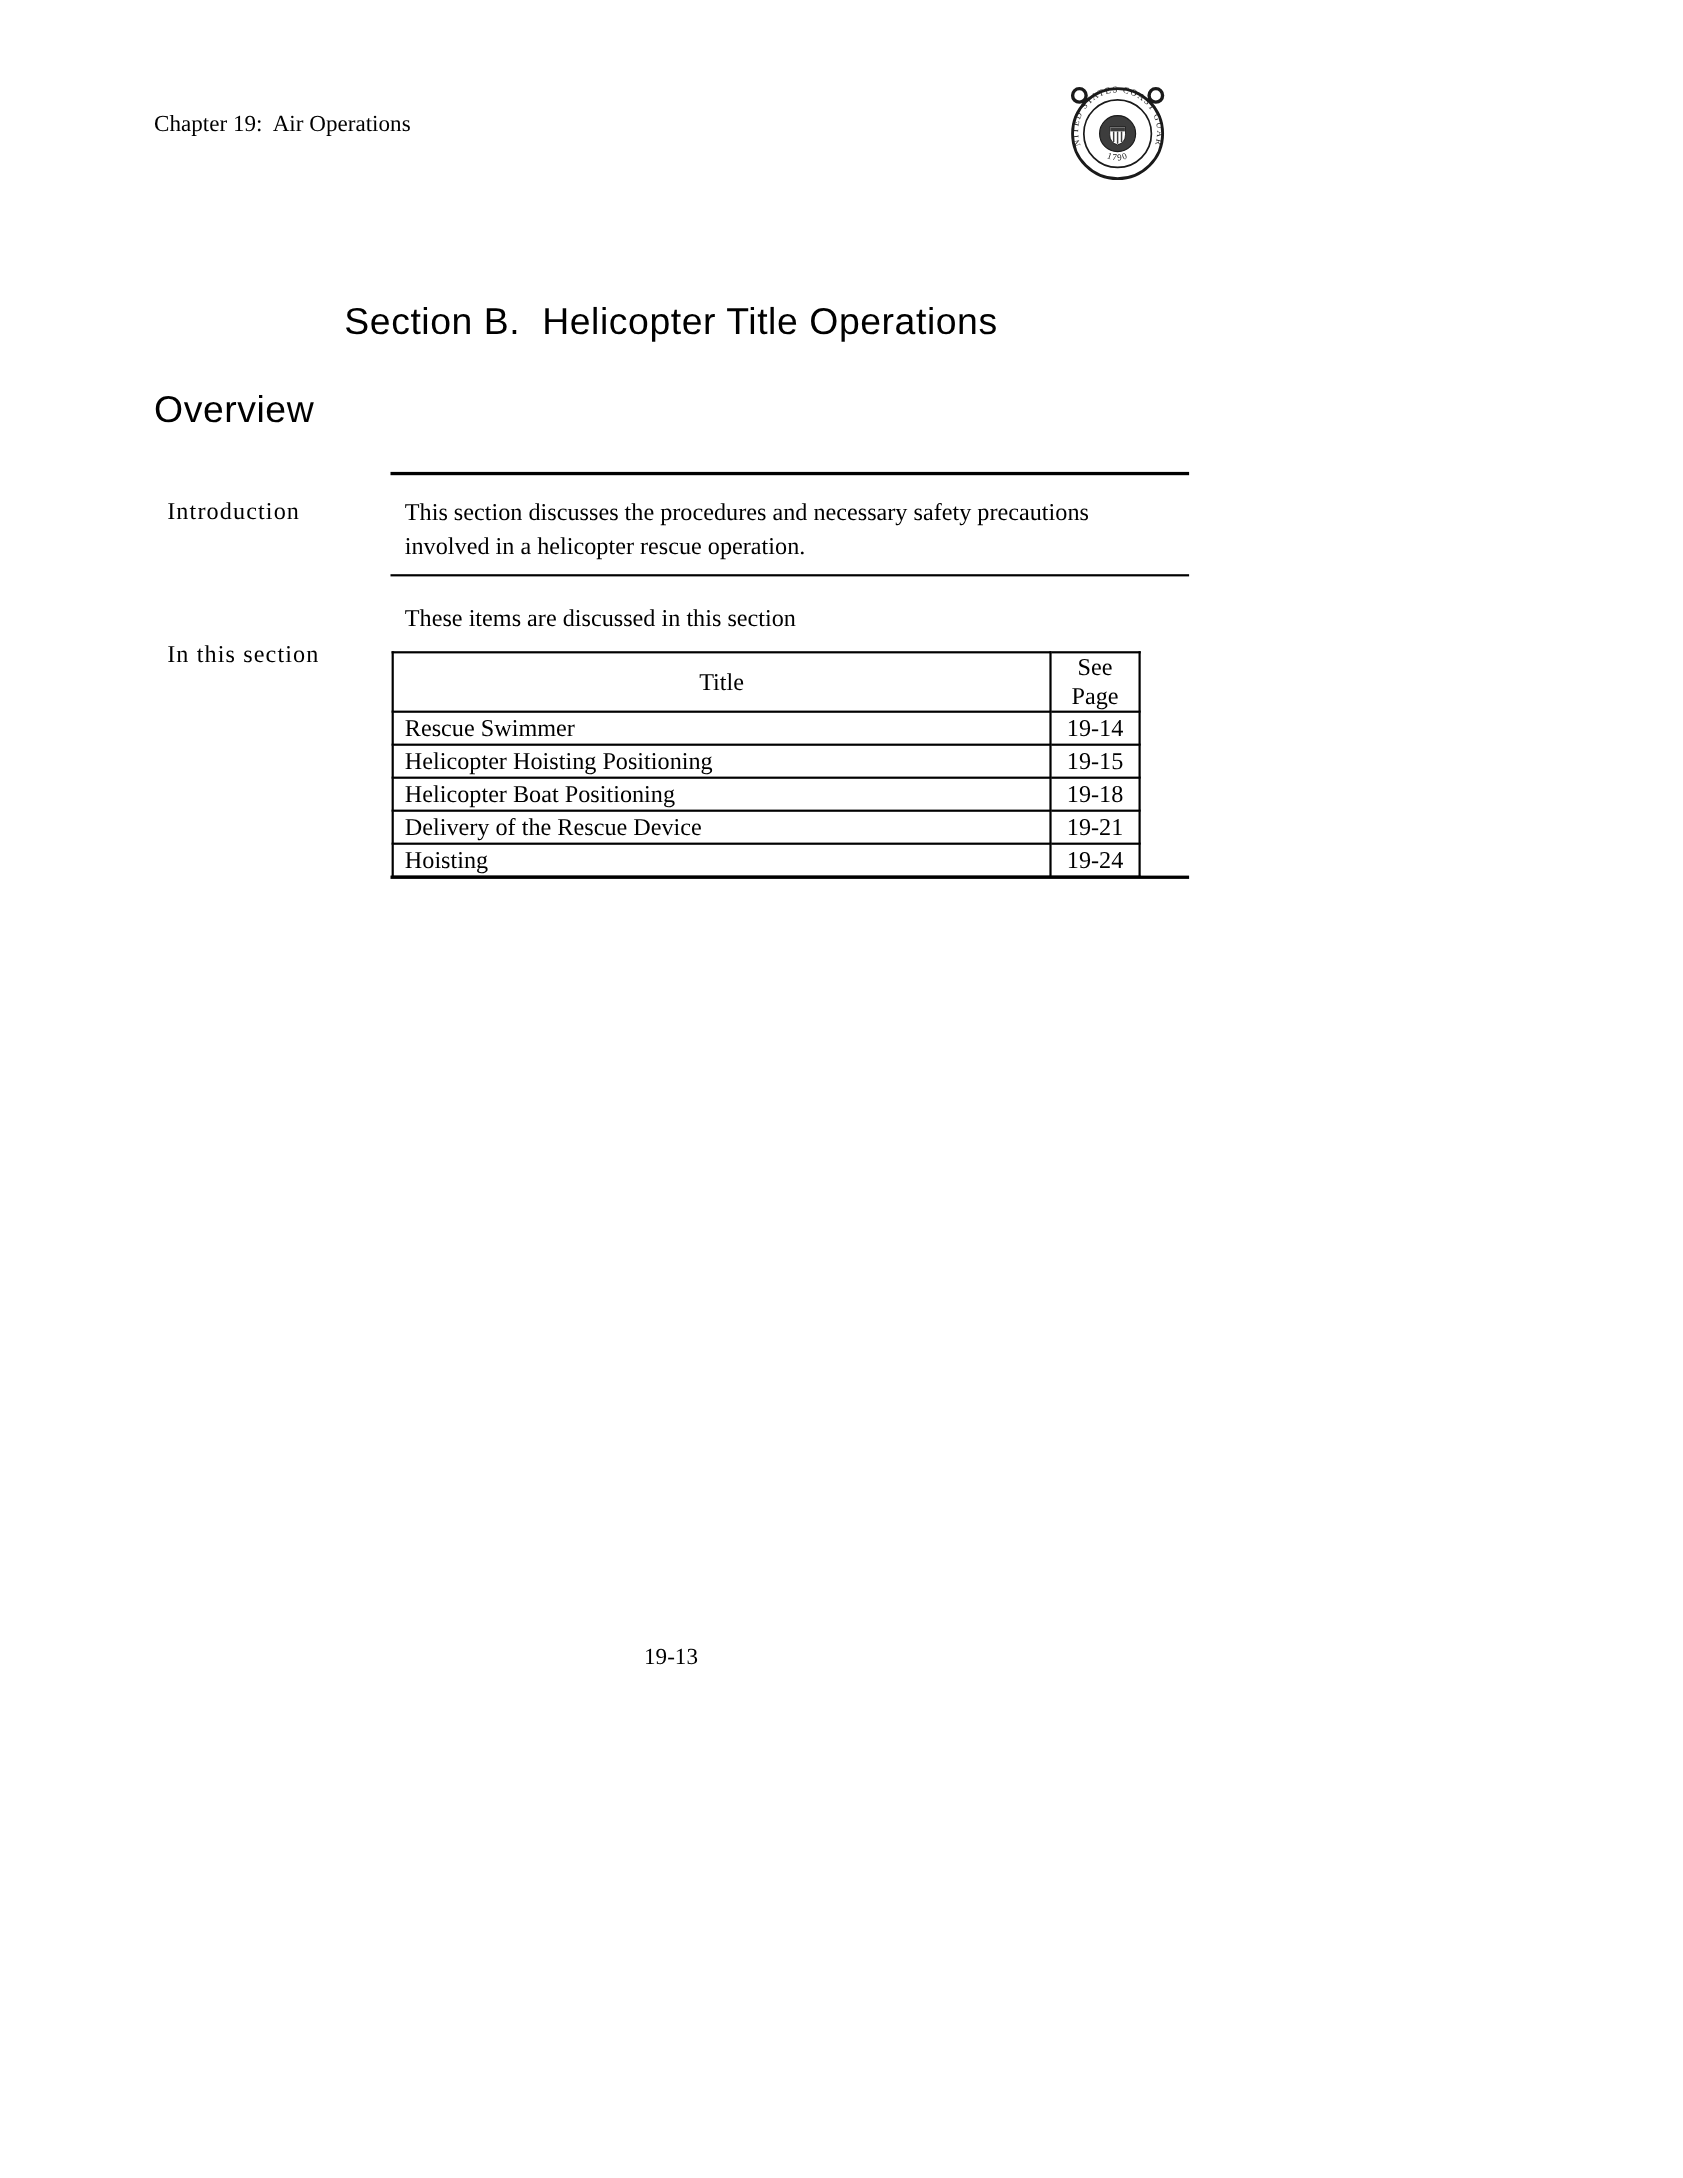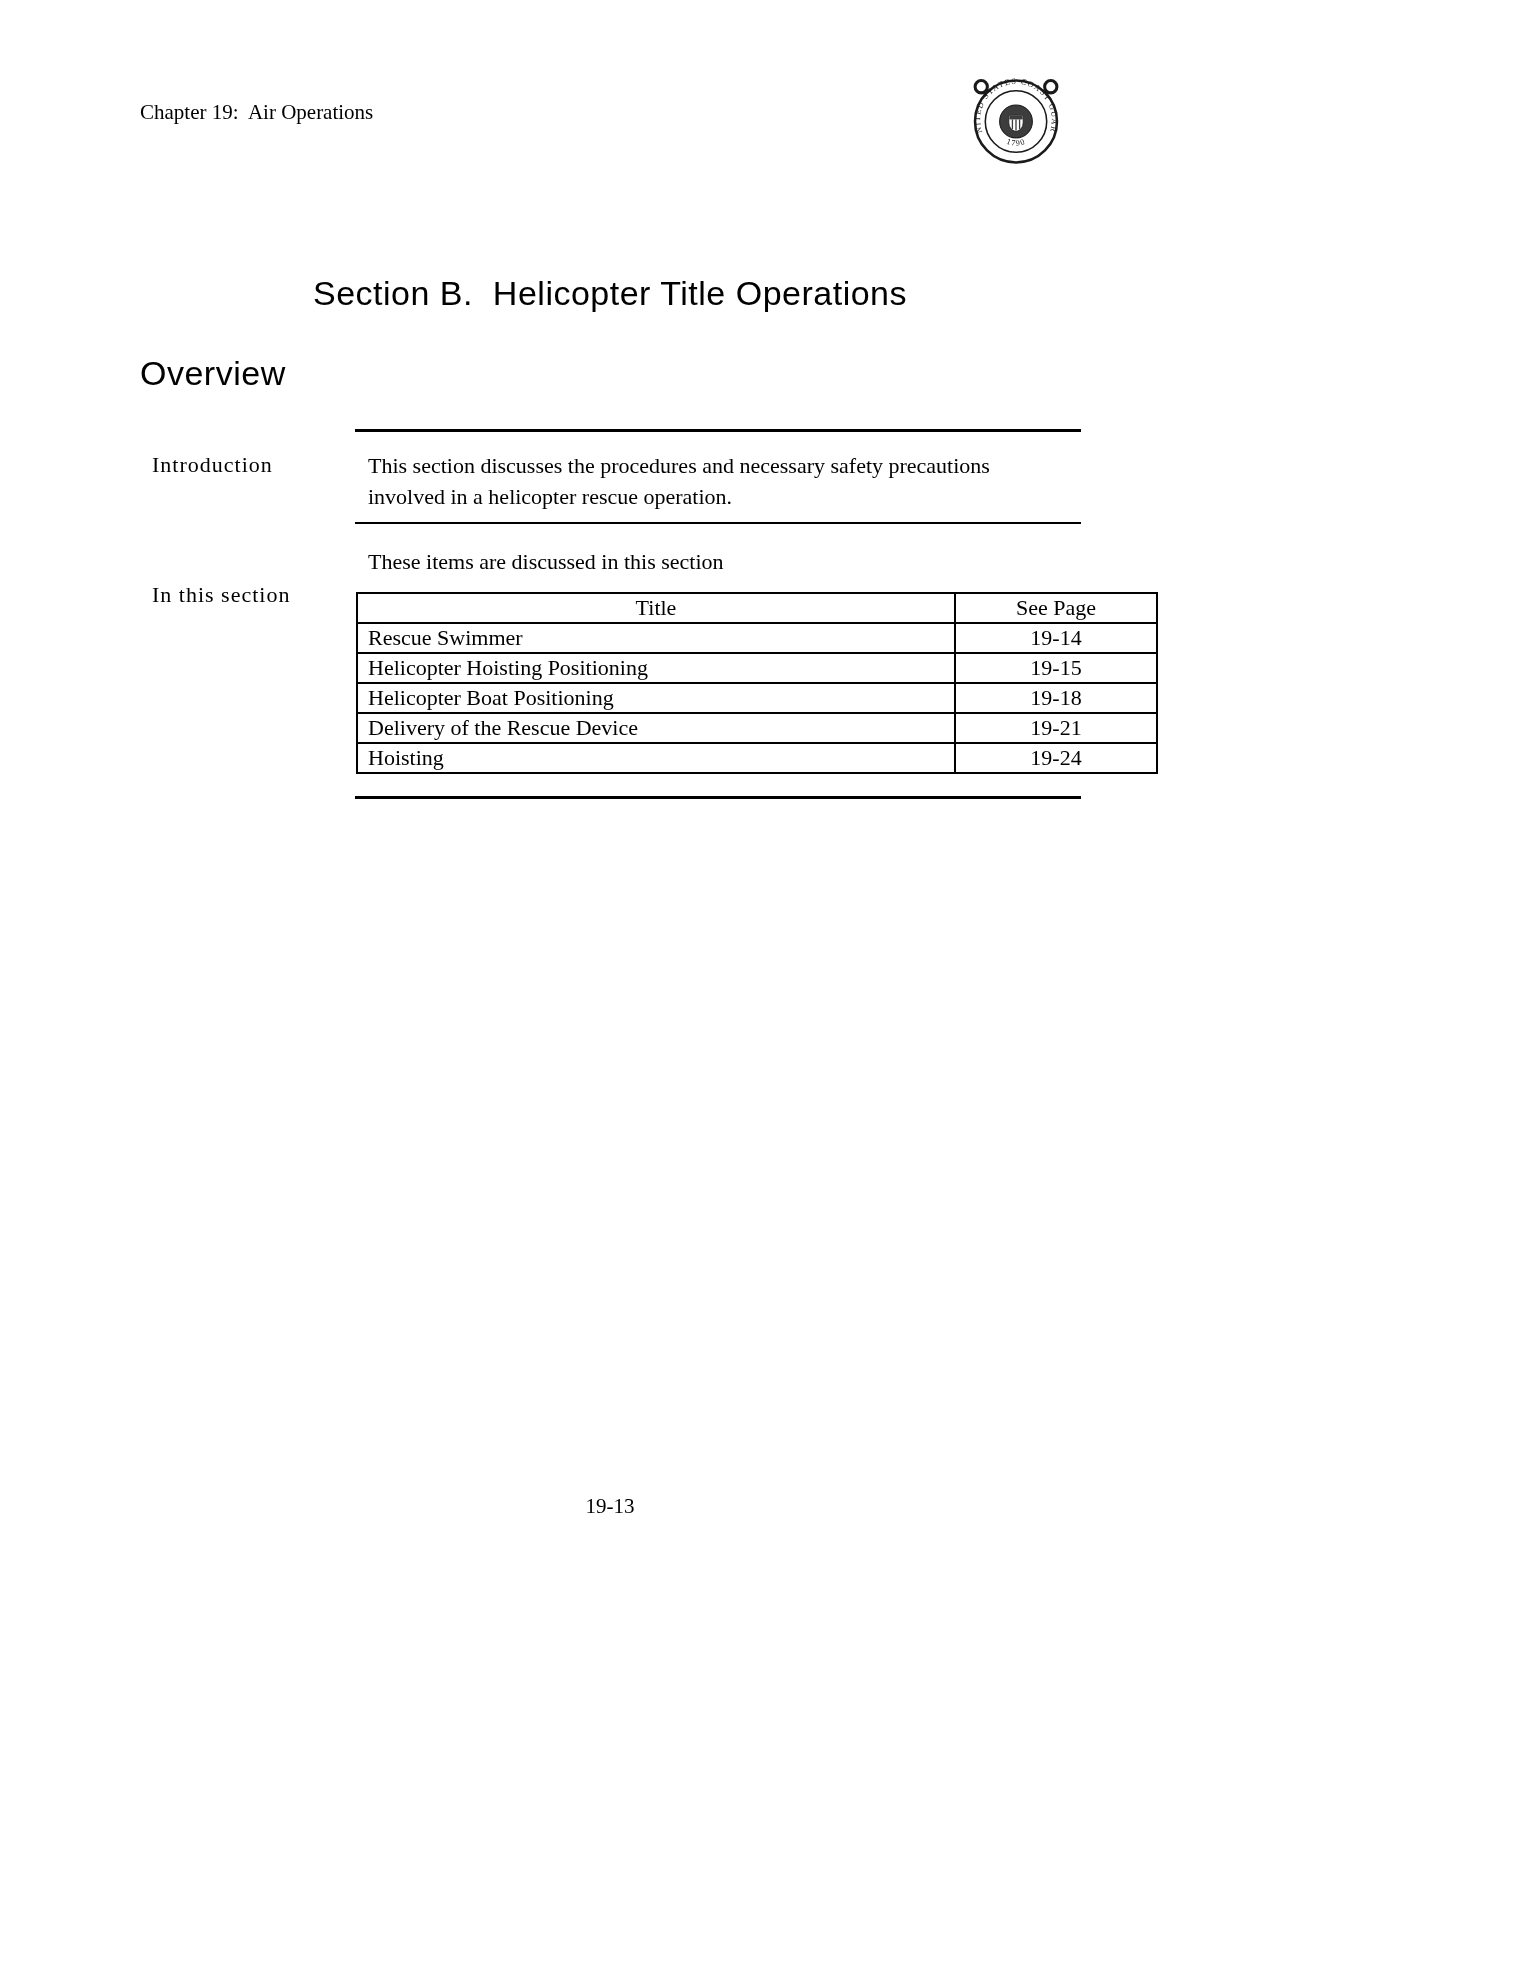--- a/index.html
+++ b/index.html
@@ -54,21 +54,21 @@
     left: 368px; width: 690px;
     font-size: 22px;
     line-height: 31px;
   }
   .intro-body { top: 450px; }
   .its-lead   { top: 546px; }
 
   table.toc {
     position: absolute;
     top: 592px; left: 356px;
-    width: 802px;
+    width: 681px;
     border-collapse: collapse;
     font-size: 22px;
   }
   table.toc th, table.toc td {
     border: 2px solid #000;
     height: 30px;
     padding: 0 10px;
     font-weight: normal;
   }
   table.toc th { text-align: center; }

